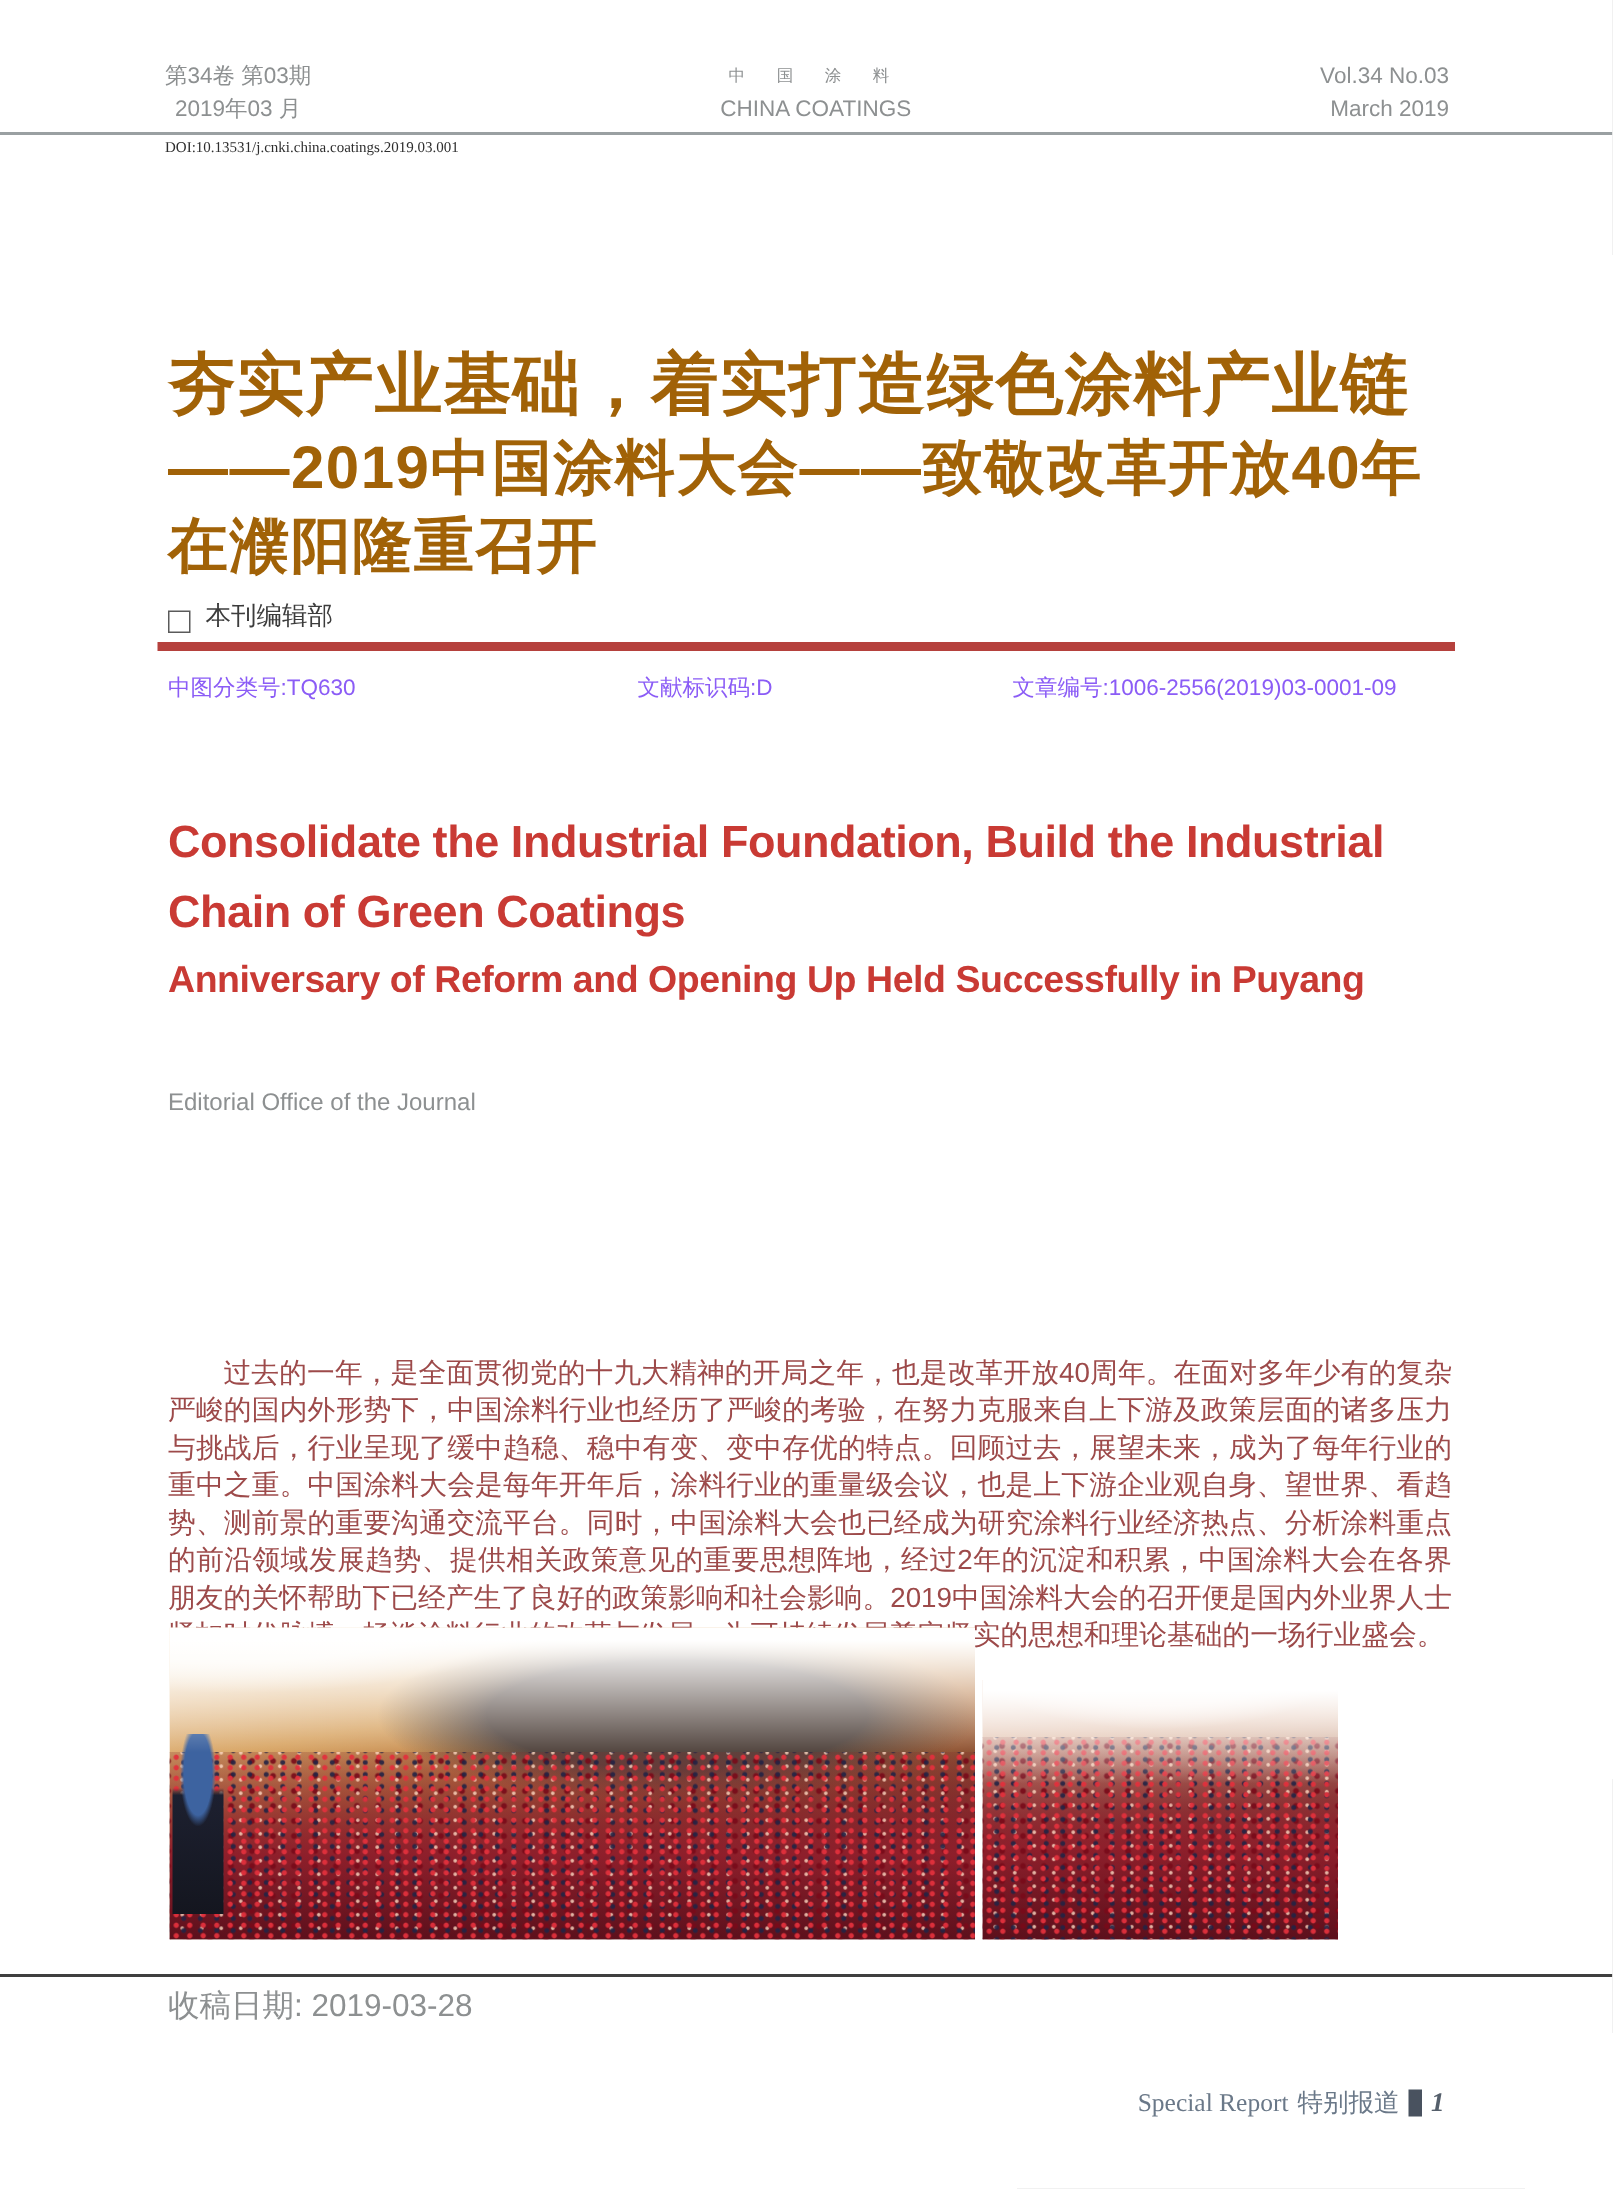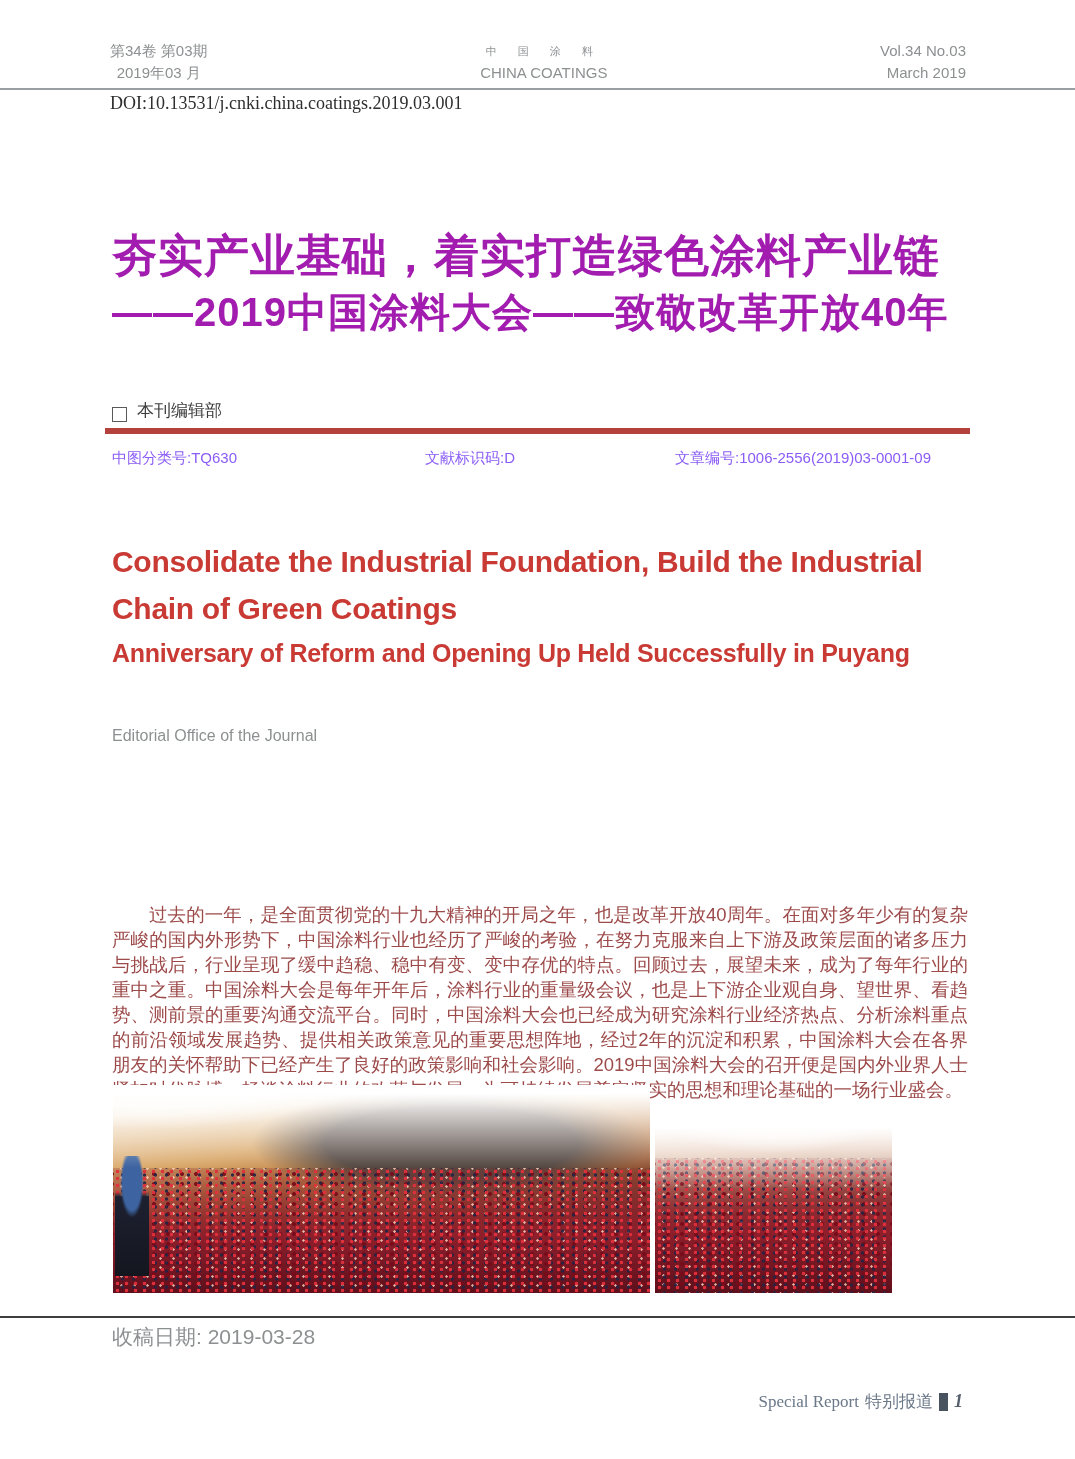--- a/index.html
+++ b/index.html
@@ -14,21 +14,21 @@
     display:flex; justify-content:space-between; align-items:flex-start;
     color:#8d9091; font-size:15px; line-height:22px;
   }
   .jh-left{text-align:center;}
   .jh-center{text-align:center;}
   .jh-center .cn{letter-spacing:9px; font-size:11px;}
   .jh-right{text-align:right;}
   .header-rule{position:absolute; top:88px; left:0; width:1075px; height:2px; background:#9aa0a2;}
   .doi-line{
     position:absolute; top:93px; left:110px;
-    font-family:"Liberation Serif", serif; font-size:18px; color:#2e2e2e;
+    font-family:"Liberation Serif", serif; font-size:10px; color:#2e2e2e;
   }
   
   .title-cn{position:absolute; top:226px; left:112px; width:872px; font-weight:bold;}
   .title-cn .l1{font-size:45px; line-height:60px; letter-spacing:1px;}
   .title-cn .l2,.title-cn .l3{font-size:40px; line-height:52px; letter-spacing:1px;}
   .author-line{
     position:absolute; top:399px; left:112px; font-size:17px; color:#3c3c3c;
     display:flex; align-items:flex-end; gap:10px;
   }
   .author-box{display:inline-block; width:13px; height:13px; border:1.5px solid #5a5a5a; background:#fff;}
@@ -108,23 +108,24 @@
       <div>CHINA COATINGS</div>
     </div>
     <div class="jh-right">
       <div>Vol.34  No.03</div>
       <div>March 2019</div>
     </div>
   </div>
   <div class="header-rule"></div>
   <div class="doi-line">DOI:10.13531/j.cnki.china.coatings.2019.03.001</div>
 
-  <div class="title-cn" style="color: #a21caf;">
+  <div class="title-cn" style="color: #a16207;">
     <div class="l1">夯实产业基础，着实打造绿色涂料产业链</div>
     <div class="l2">——2019中国涂料大会——致敬改革开放40年</div>
+    <div class="l3">在濮阳隆重召开</div>
   </div>
 
   <div class="author-line">
     <span class="author-box"></span>
     <span>本刊编辑部</span>
   </div>
 
   <div class="red-bar" style="background: rgb(181, 65, 61);"></div>
 
   <div class="meta-row">

